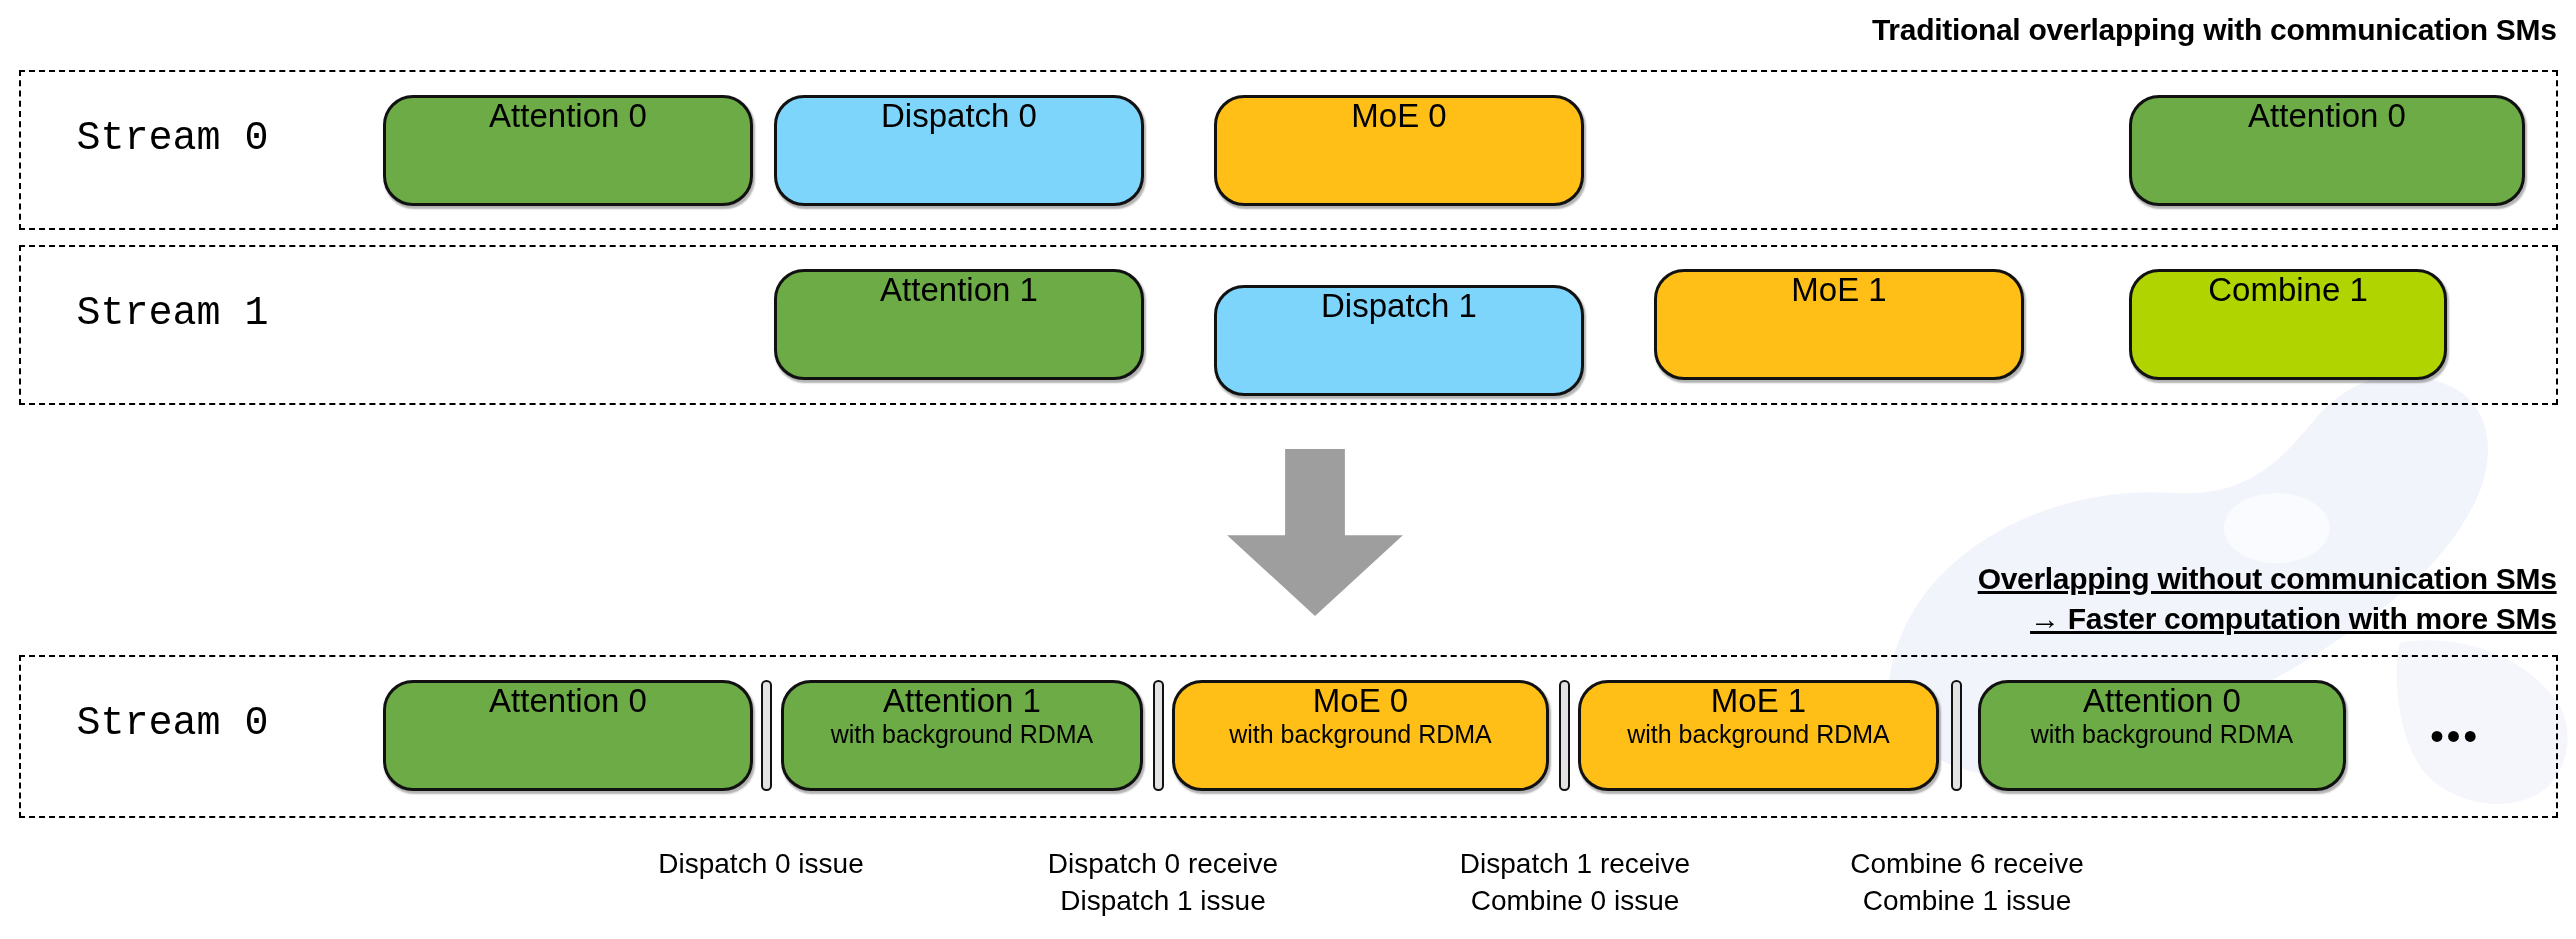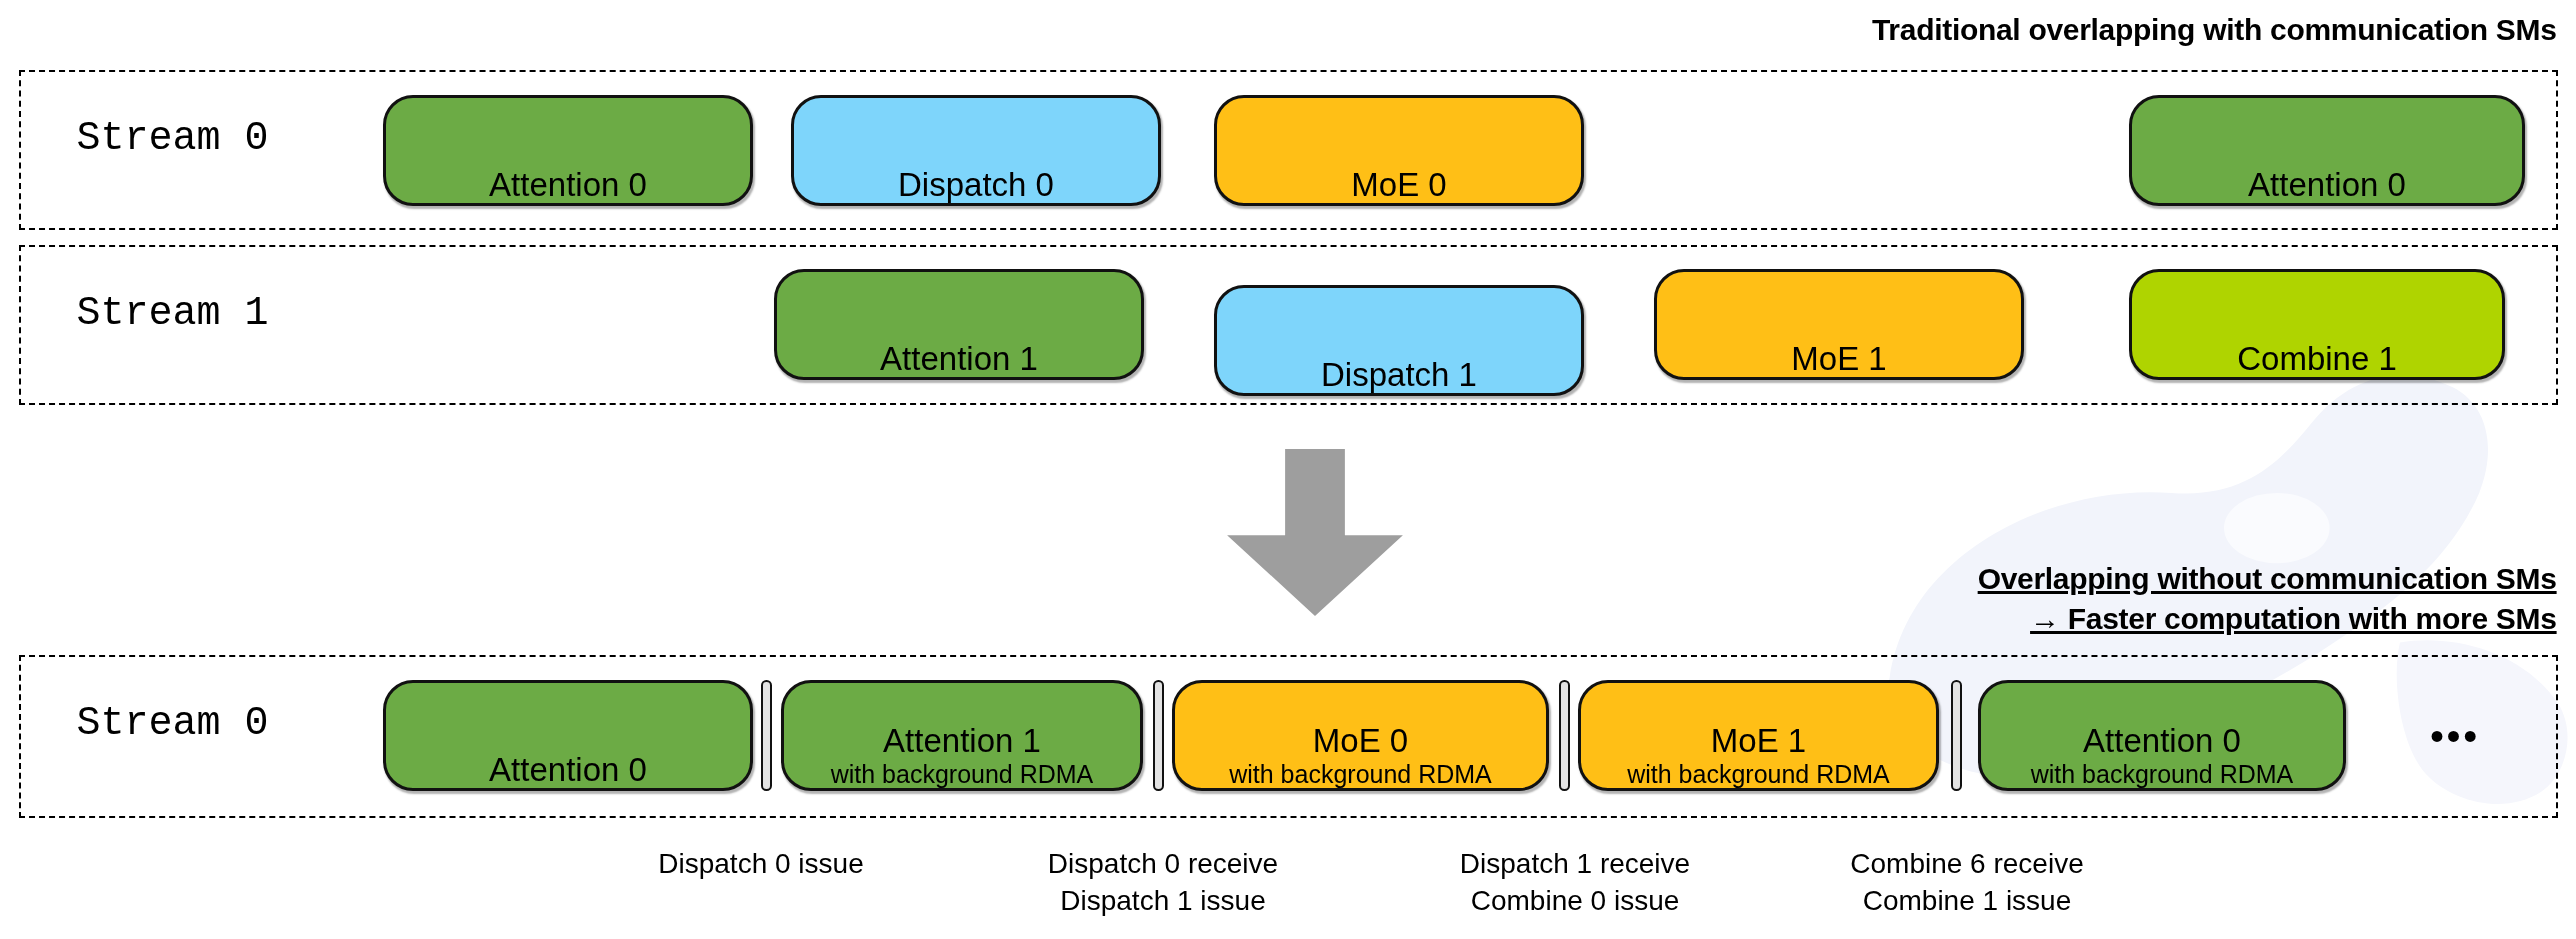--- a/index.html
+++ b/index.html
@@ -43,21 +43,21 @@
 
   
   .block {
     position: absolute;
     box-sizing: border-box;
     border: 3.5px solid #111111;
     border-radius: 30px;
     display: flex;
     flex-direction: column;
     align-items: center;
-    justify-content: flex-end;
+    justify-content: flex-start;
     text-align: center;
     color: #000000;
     box-shadow: 1.8px 2.6px 1.8px rgba(0,0,0,0.30);
   }
   .block .b-title {
     font-size: 33px;
     line-height: 1.08;
     white-space: nowrap;
   }
   .block .b-sub {
@@ -128,21 +128,21 @@
     <span>Traditional overlapping with communication SMs</span>
   </div>
 
   <div class="stream-row" style="left:19.4px; top:70px; width:2539px; height:160px;">
     <div class="stream-label" style="left:55px; top:44px;">Stream 0</div>
   </div>
 
   <div class="block" style="left:383px; top:95px; width:370px; height:111px; background:#6CAB45;">
     <span class="b-title">Attention 0</span>
   </div>
-  <div class="block" style="left:774px; top:95px; width:370px; height:111px; background:#7ED5FB;margin-left:17px;">
+  <div class="block" style="left:774px; top:95px; width:370px; height:111px; background:#7ED5FB;">
     <span class="b-title">Dispatch 0</span>
   </div>
   <div class="block" style="left:1214px; top:95px; width:370px; height:111px; background:#FFBF16;">
     <span class="b-title">MoE 0</span>
   </div>
   <div class="block" style="left:2129px; top:95px; width:396px; height:111px; background:#6CAB45;">
     <span class="b-title">Attention 0</span>
   </div>
 
   <div class="stream-row" style="left:19.4px; top:245px; width:2539px; height:160px;">
@@ -151,21 +151,21 @@
 
   <div class="block" style="left:774px; top:269px; width:370px; height:111px; background:#6CAB45;">
     <span class="b-title">Attention 1</span>
   </div>
   <div class="block" style="left:1214px; top:269px; width:370px; height:111px; background:#7ED5FB;margin-top:16px;">
     <span class="b-title">Dispatch 1</span>
   </div>
   <div class="block" style="left:1654px; top:269px; width:370px; height:111px; background:#FFBF16;">
     <span class="b-title">MoE 1</span>
   </div>
-  <div class="block" style="left:2129px; top:269px; width:376px; height:111px; background:#AFD400;">
+  <div class="block" style="left:2129px; top:269px; width:318px; height:111px; background:#AFD400;">
     <span class="b-title">Combine 1</span>
   </div>
 
   <svg class="down-arrow" style="left:1227px; top:449px; width:176px; height:167px;" viewBox="0 0 200 190" xmlns="http://www.w3.org/2000/svg">
     <polygon points="66,0 134,0 134,98 200,98 100,190 0,98 66,98" fill="#9E9E9E"></polygon>
   </svg>
 
   <div class="heading" style="right:19.4px; top:559px; line-height:1.32;">
     <span class="l2">Overlapping without communication SMs</span>
     <span class="l2">→ Faster computation with more SMs</span>

